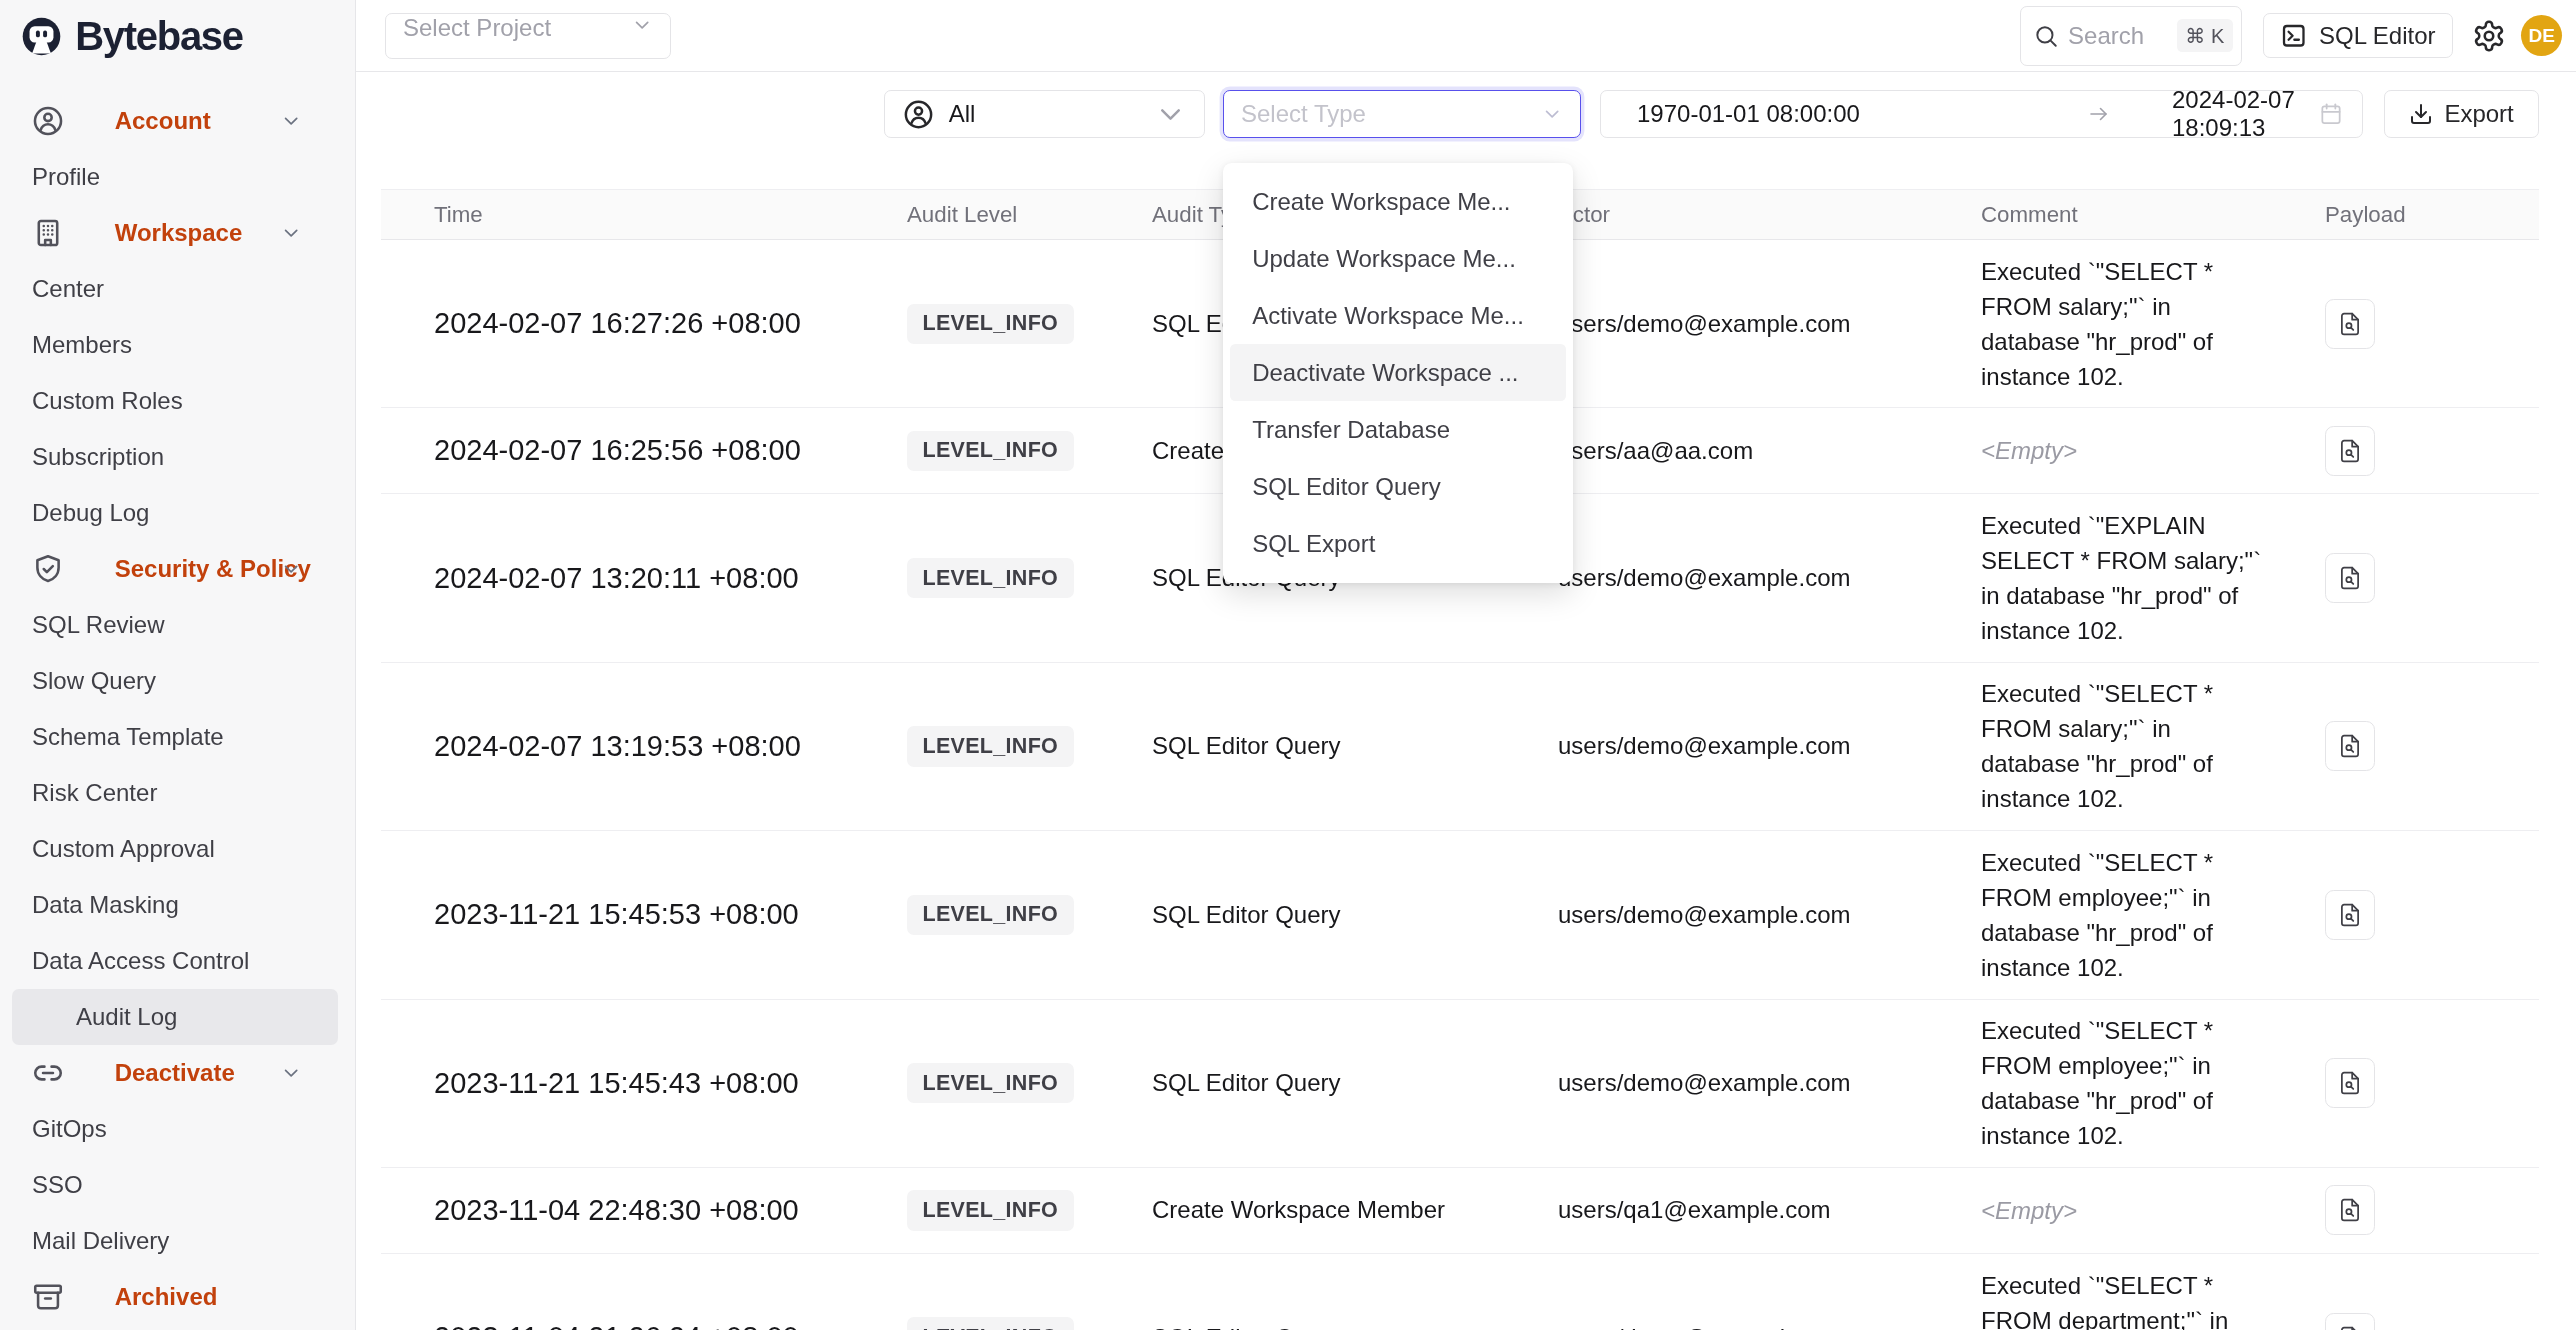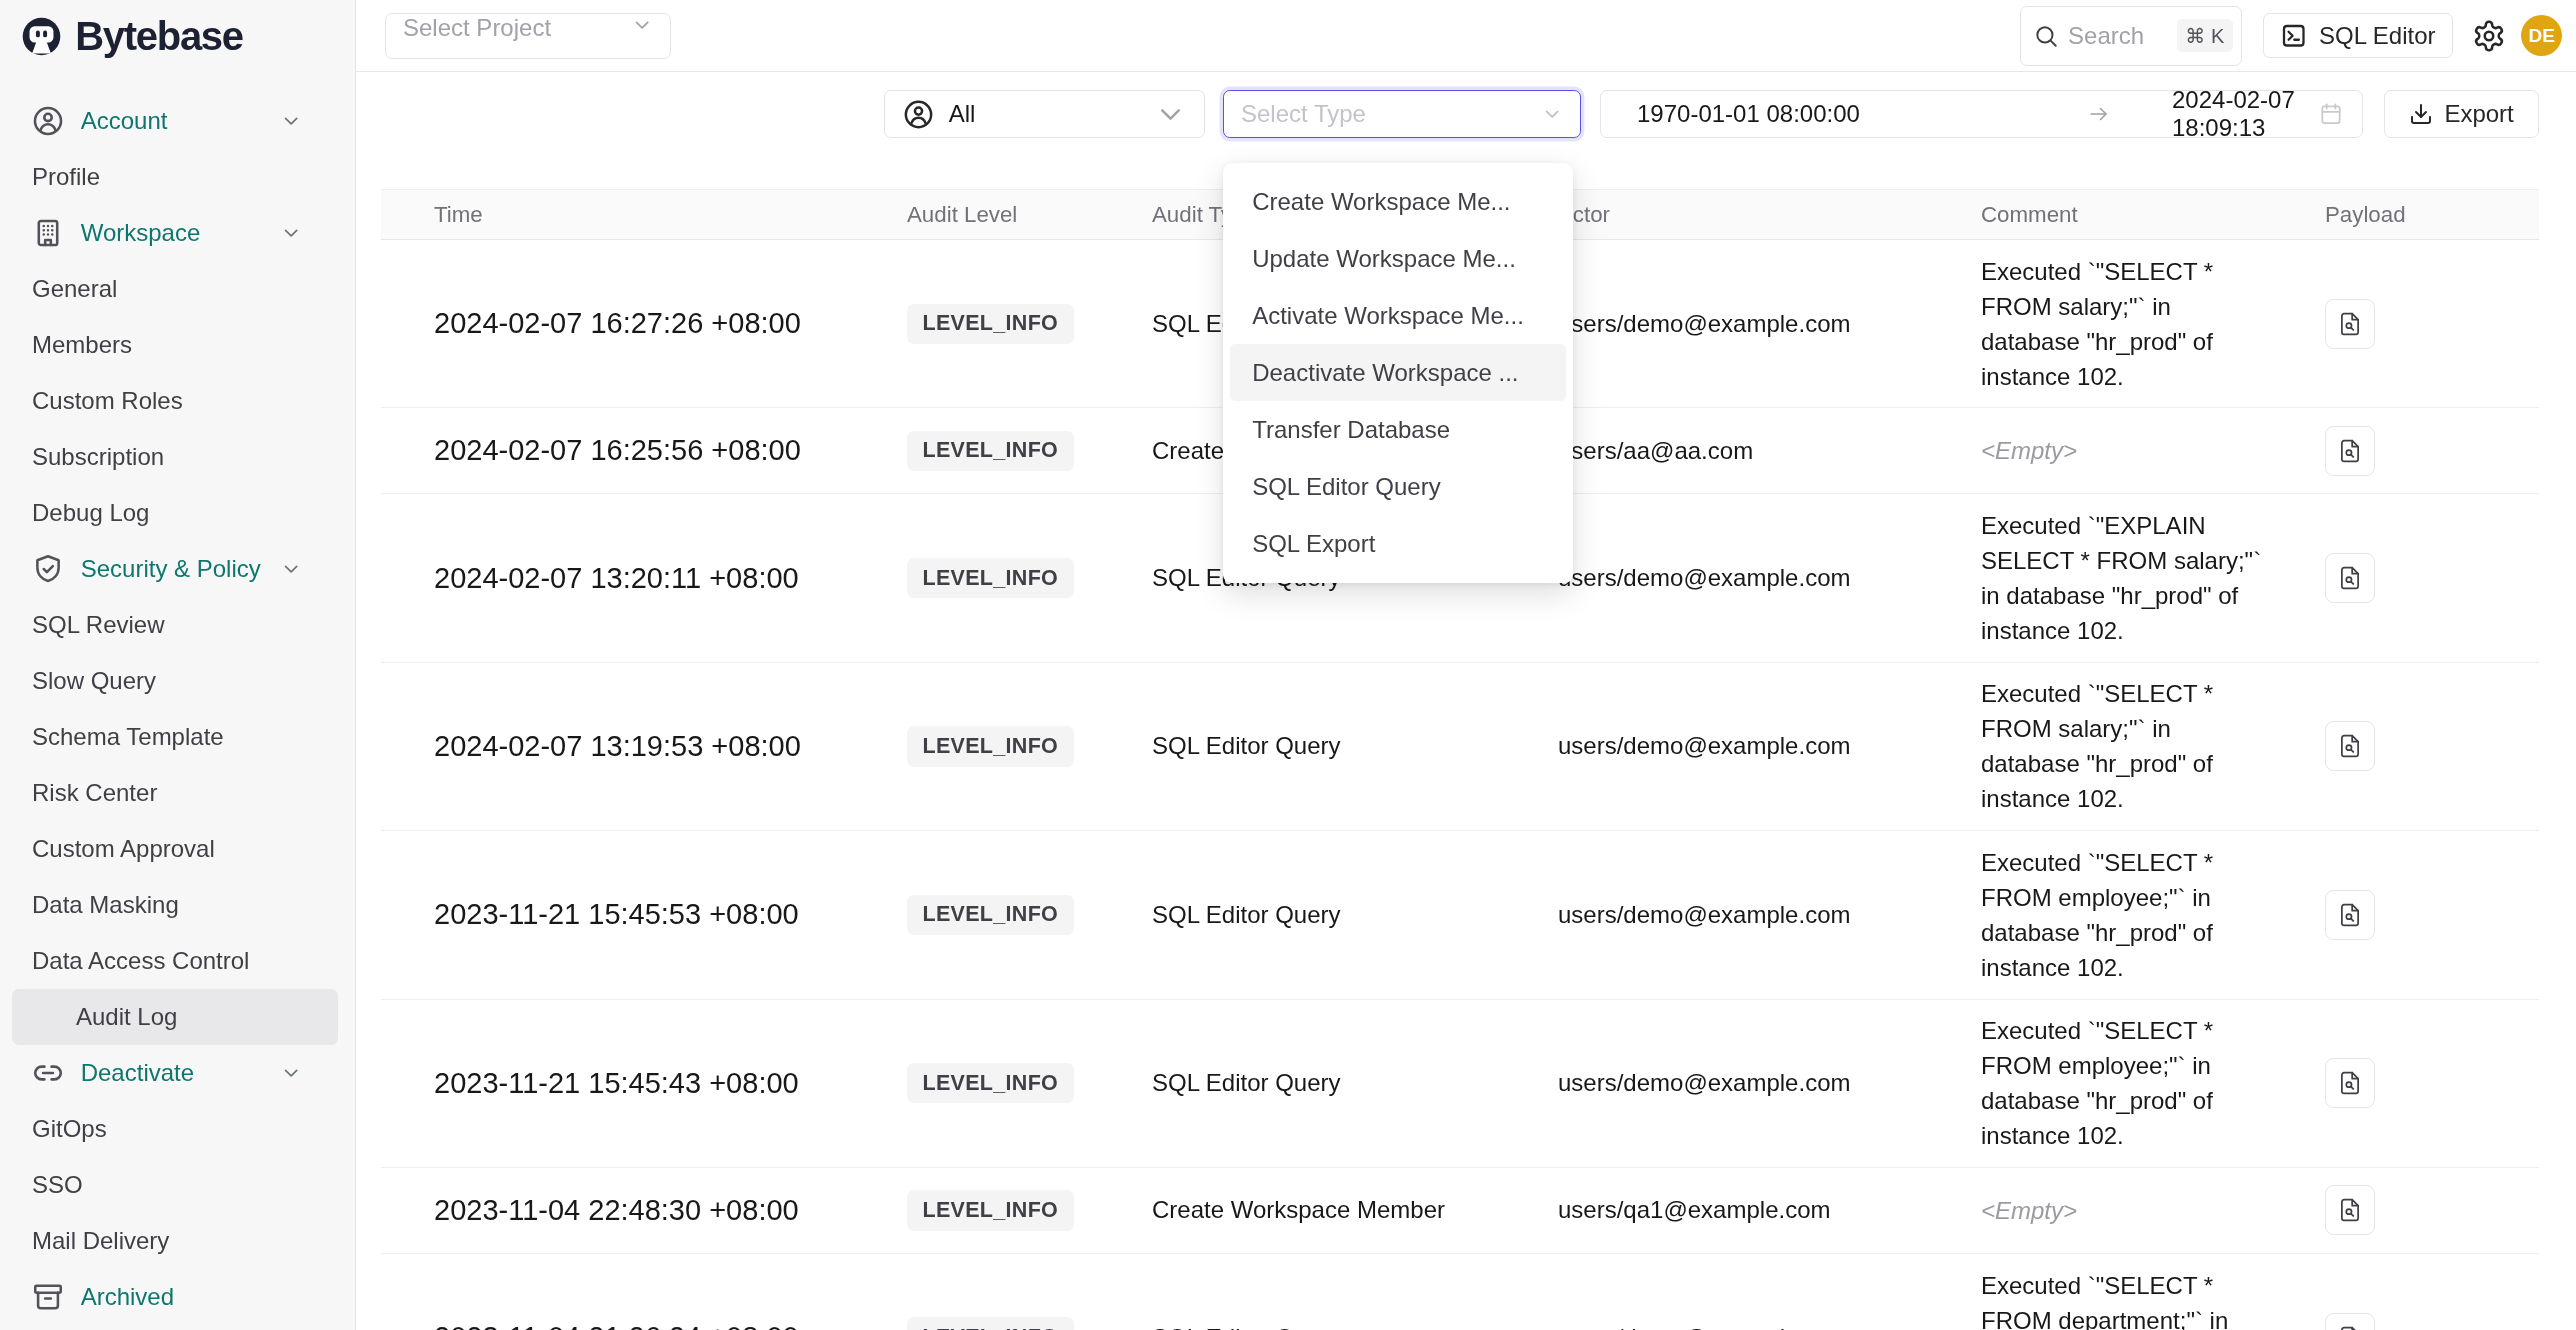--- a/index.html
+++ b/index.html
@@ -14,21 +14,21 @@
   .sidebar { position:absolute; left:0; top:0; width:356px; height:1330px;
     background:#f7f7f8; border-right:0.9px solid #e6e6e9; z-index:5; }
   .logo { display:flex; align-items:center; gap:13.7px; padding:13.7px 0 5.2px 20.6px; }
   .logo-mark svg { display:block; }
   .logo-text { font-size:40px; font-weight:800; color:#1c2133; letter-spacing:-1.3px; }
   .nav { padding-top:29px; }
   .side-item { position:relative; display:flex; align-items:center; height:56px;
     padding-left:29px; font-size:24px; color:#3f3f46; cursor:pointer; }
   .side-item .icon { width:38px; height:38px; margin-right:13.7px; color:#52525b; }
   .side-item .icon svg { width:34px; height:34px; }
-  .side-item.section { font-weight:400; color:#0f766e; }
+  .side-item.section { font-weight:700; color:#c2410c;gap:34px; }
   .side-item.child { padding-left:32px; }
   .side-item.child.active { margin:0 17px 0 12px; padding-left:64px;
     background:#e8e8eb; border-radius:6.9px; }
   .side-item .chev { position:absolute; right:31px; color:#6b7280; }
   .side-item .chev svg { width:22.3px; height:22.3px; }
 
   
   .topbar { position:absolute; left:356px; top:0; width:2220px; height:72px;
     background:#fff; border-bottom:0.9px solid #e7e7ea; display:flex; align-items:center; z-index:20; }
   .project-select { display:flex; align-items:flex-start; justify-content:space-between;
@@ -154,21 +154,21 @@
           </svg>
         </span>
         <span>Workspace</span>
         <span class="icon chev">
           <svg viewBox="0 0 24 24">
             <polyline points="6 9 12 15 18 9"></polyline>
           </svg>
         </span>
       </div>
       <div class="side-item child">
-        <span>General</span>
+        <span>Center</span>
       </div>
       <div class="side-item child">
         <span>Members</span>
       </div>
       <div class="side-item child">
         <span>Custom Roles</span>
       </div>
       <div class="side-item child">
         <span>Subscription</span>
       </div>

